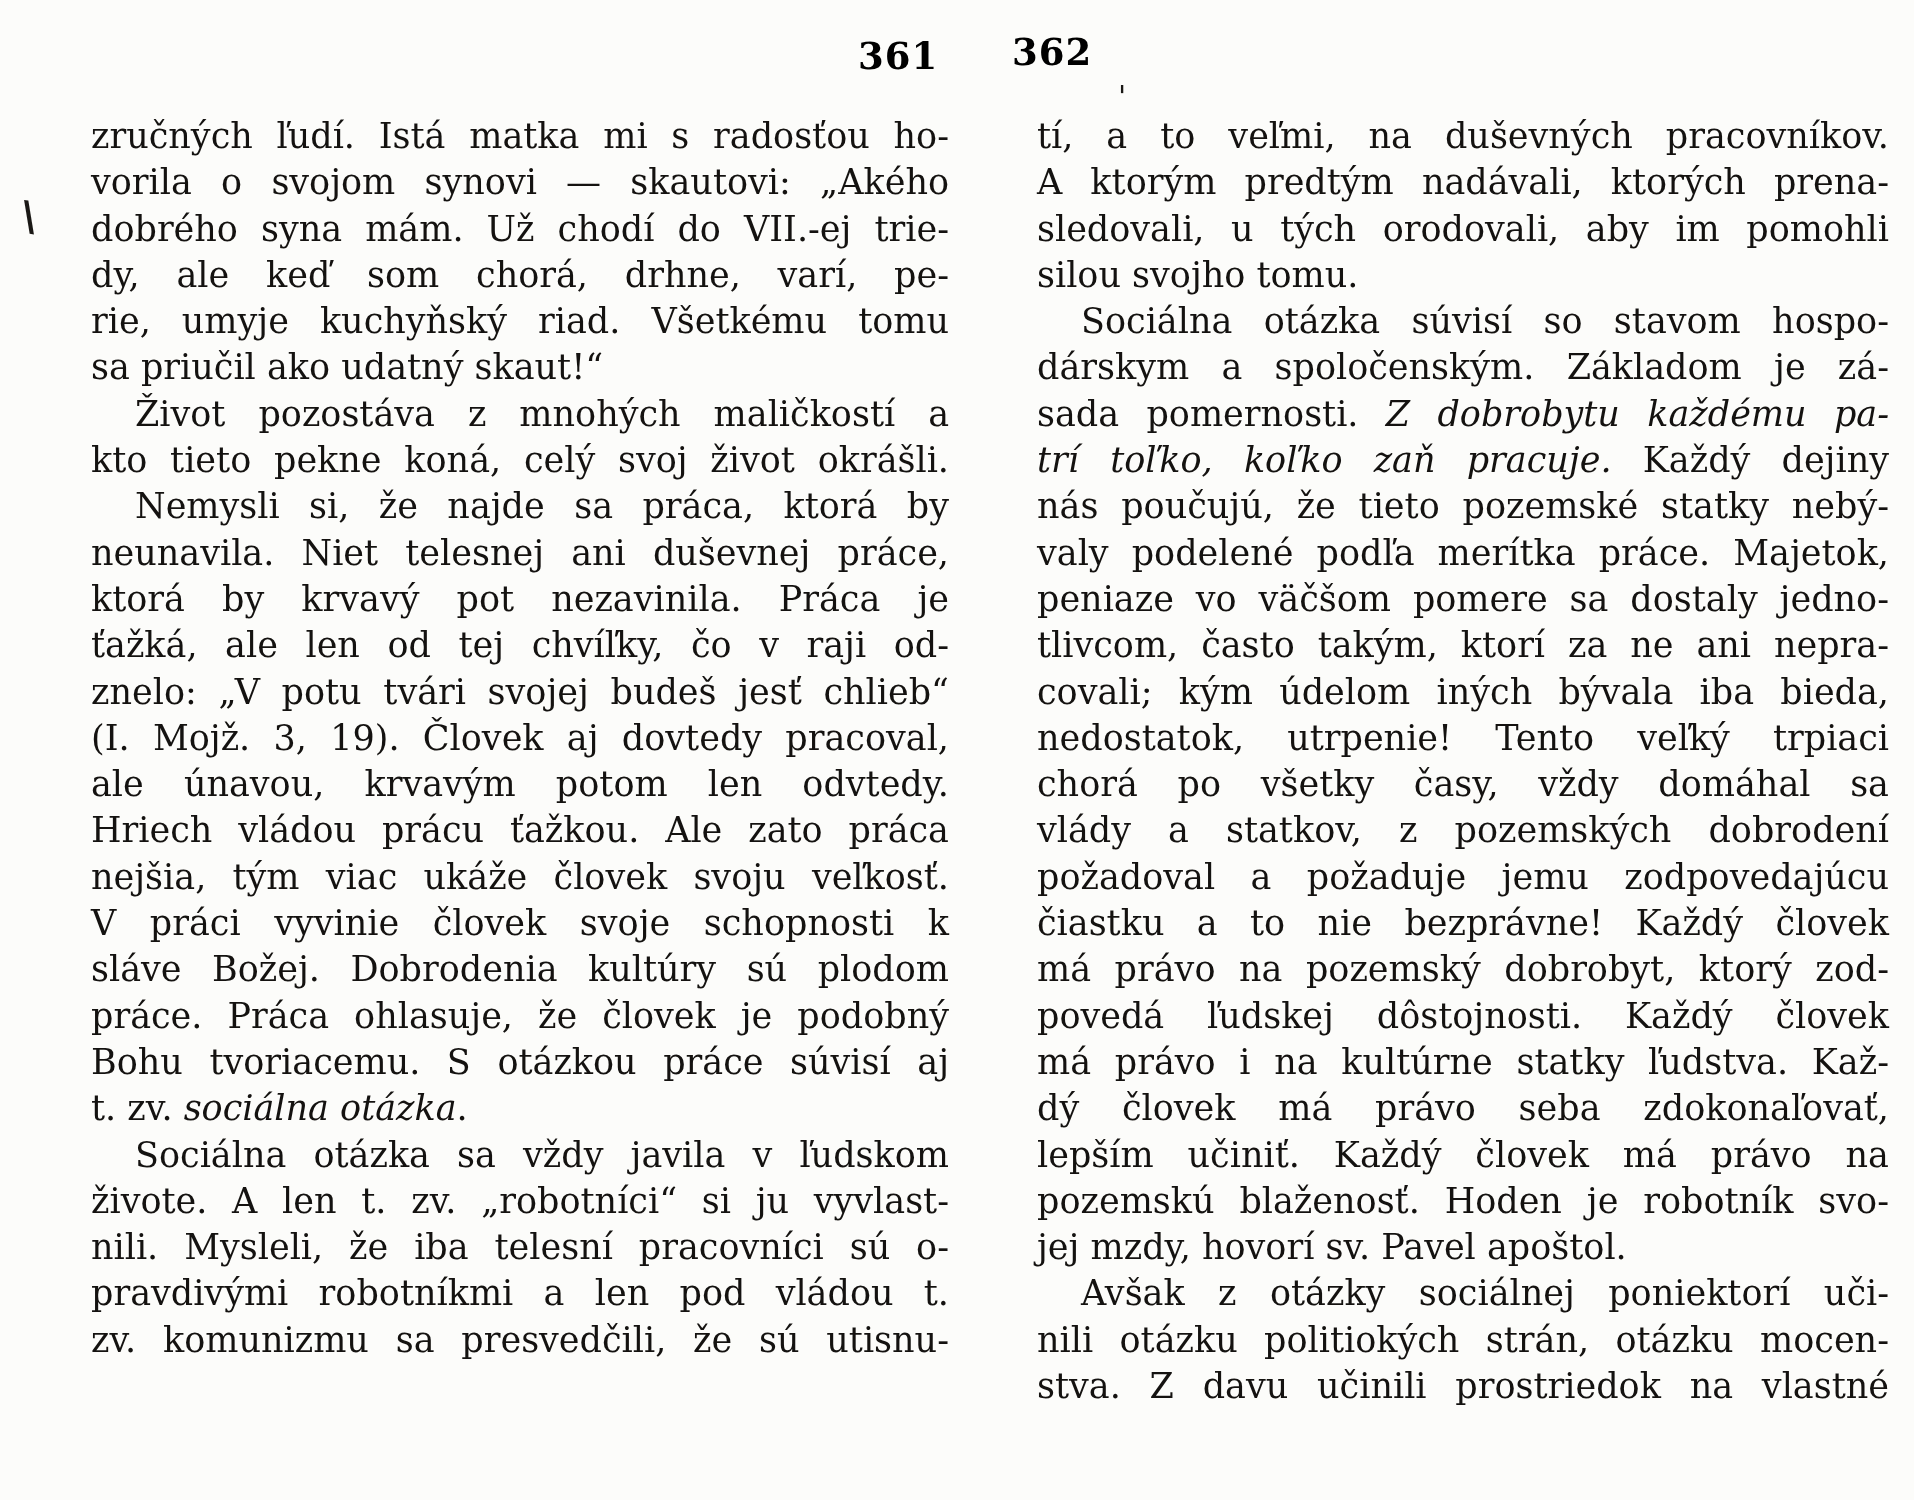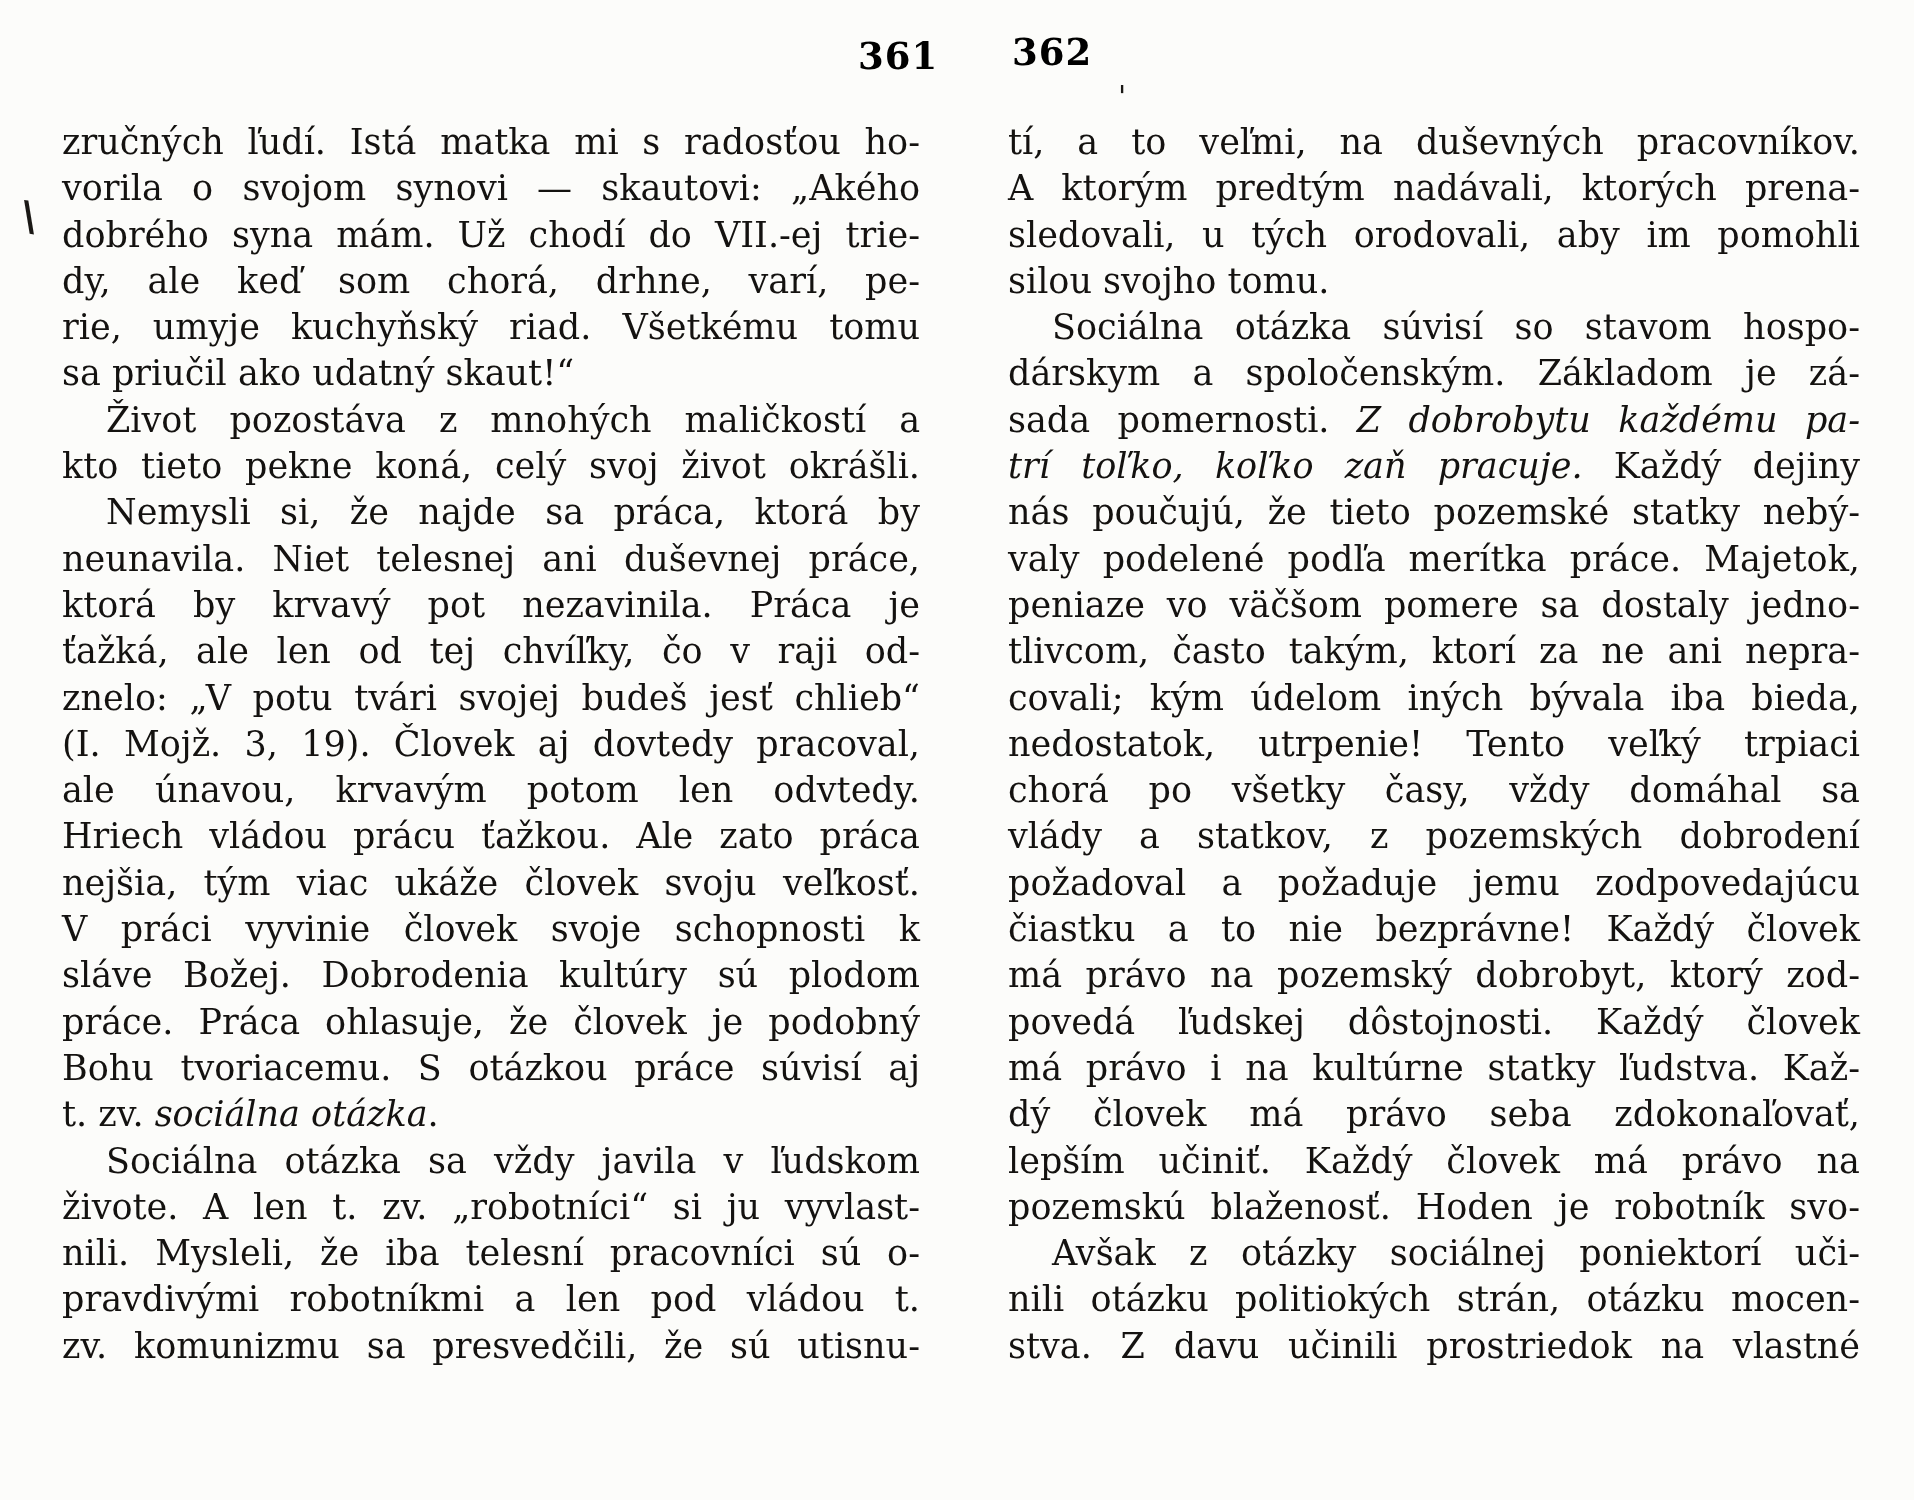--- a/index.html
+++ b/index.html
@@ -22,21 +22,22 @@
     position: absolute;
     font-size: 37px;
     font-weight: 700;
     letter-spacing: 1px;
     color: #000000;
   }
   #pagenum-left  { top: 34px; left: 858px; }
   #pagenum-right { top: 30px; left: 1012px; }
   .column {
     position: absolute;
-    top: 119px;
+    top: 113px;
+    margin-left: 29px;
   }
   #col-left  { left: 62px;  width: 858px; }
   #col-right { left: 1008px; width: 852px; }
   .line {
     height: 46.3px;
     line-height: 46.3px;
     font-size: 35px;
     white-space: normal;
     text-align: justify;
     text-align-last: justify;
@@ -134,18 +135,19 @@
       <div class="line"><span>chorá po všetky časy, vždy domáhal sa</span></div>
       <div class="line"><span>vlády a statkov, z pozemských dobrodení</span></div>
       <div class="line"><span>požadoval a požaduje jemu zodpovedajúcu</span></div>
       <div class="line"><span>čiastku a to nie bezprávne! Každý človek</span></div>
       <div class="line"><span>má právo na pozemský dobrobyt, ktorý zod-</span></div>
       <div class="line"><span>povedá ľudskej dôstojnosti. Každý človek</span></div>
       <div class="line"><span>má právo i na kultúrne statky ľudstva. Kaž-</span></div>
       <div class="line"><span>dý človek má právo seba zdokonaľovať,</span></div>
       <div class="line"><span>lepším učiniť. Každý človek má právo na</span></div>
       <div class="line"><span>pozemskú blaženosť. Hoden je robotník svo-</span></div>
+      <div class="line end"><span>jej mzdy, hovorí sv. Pavel apoštol.</span></div>
       <div class="line indent"><span>Avšak z otázky sociálnej poniektorí uči-</span></div>
       <div class="line"><span>nili otázku politiokých strán, otázku mocen-</span></div>
       <div class="line"><span>stva. Z davu učinili prostriedok na vlastné</span></div>
     </div>
 
 </div>
 
 </body></html>

